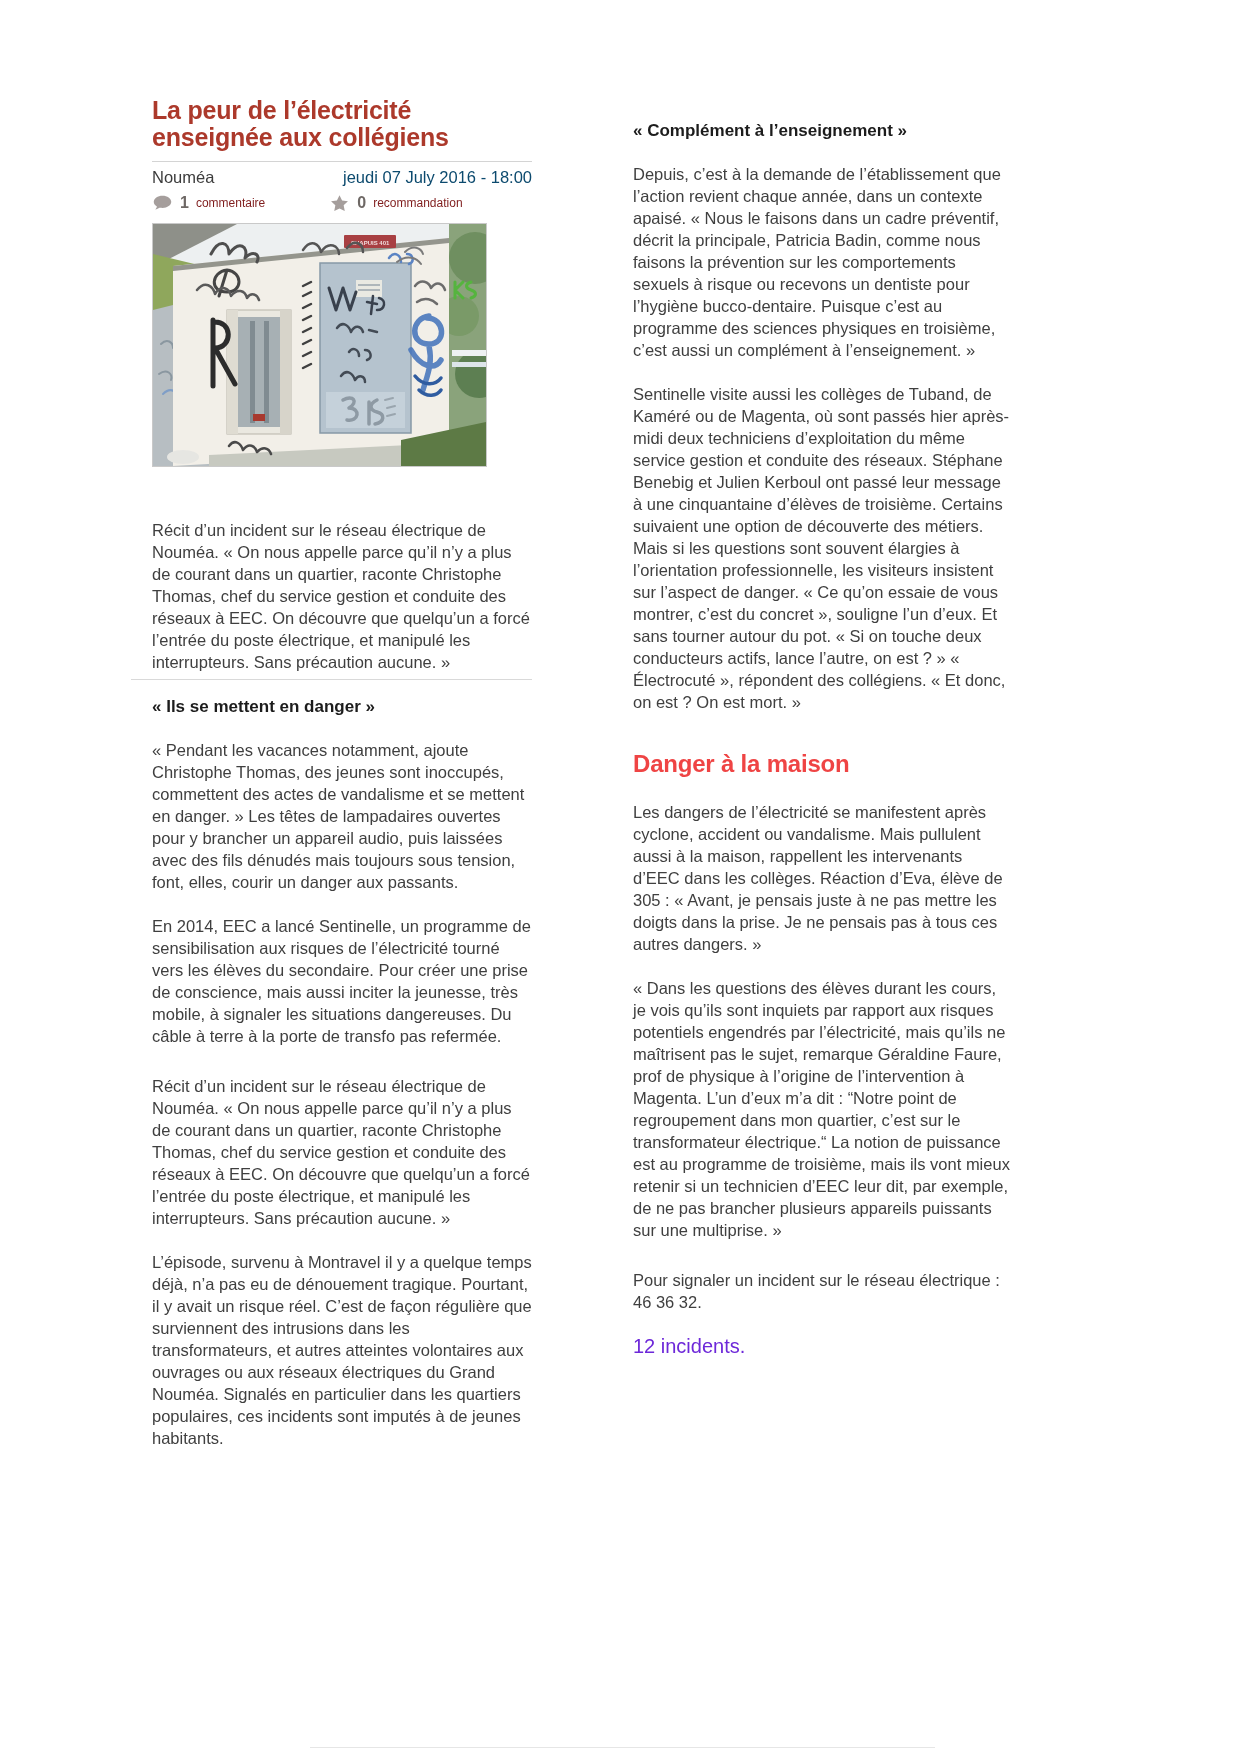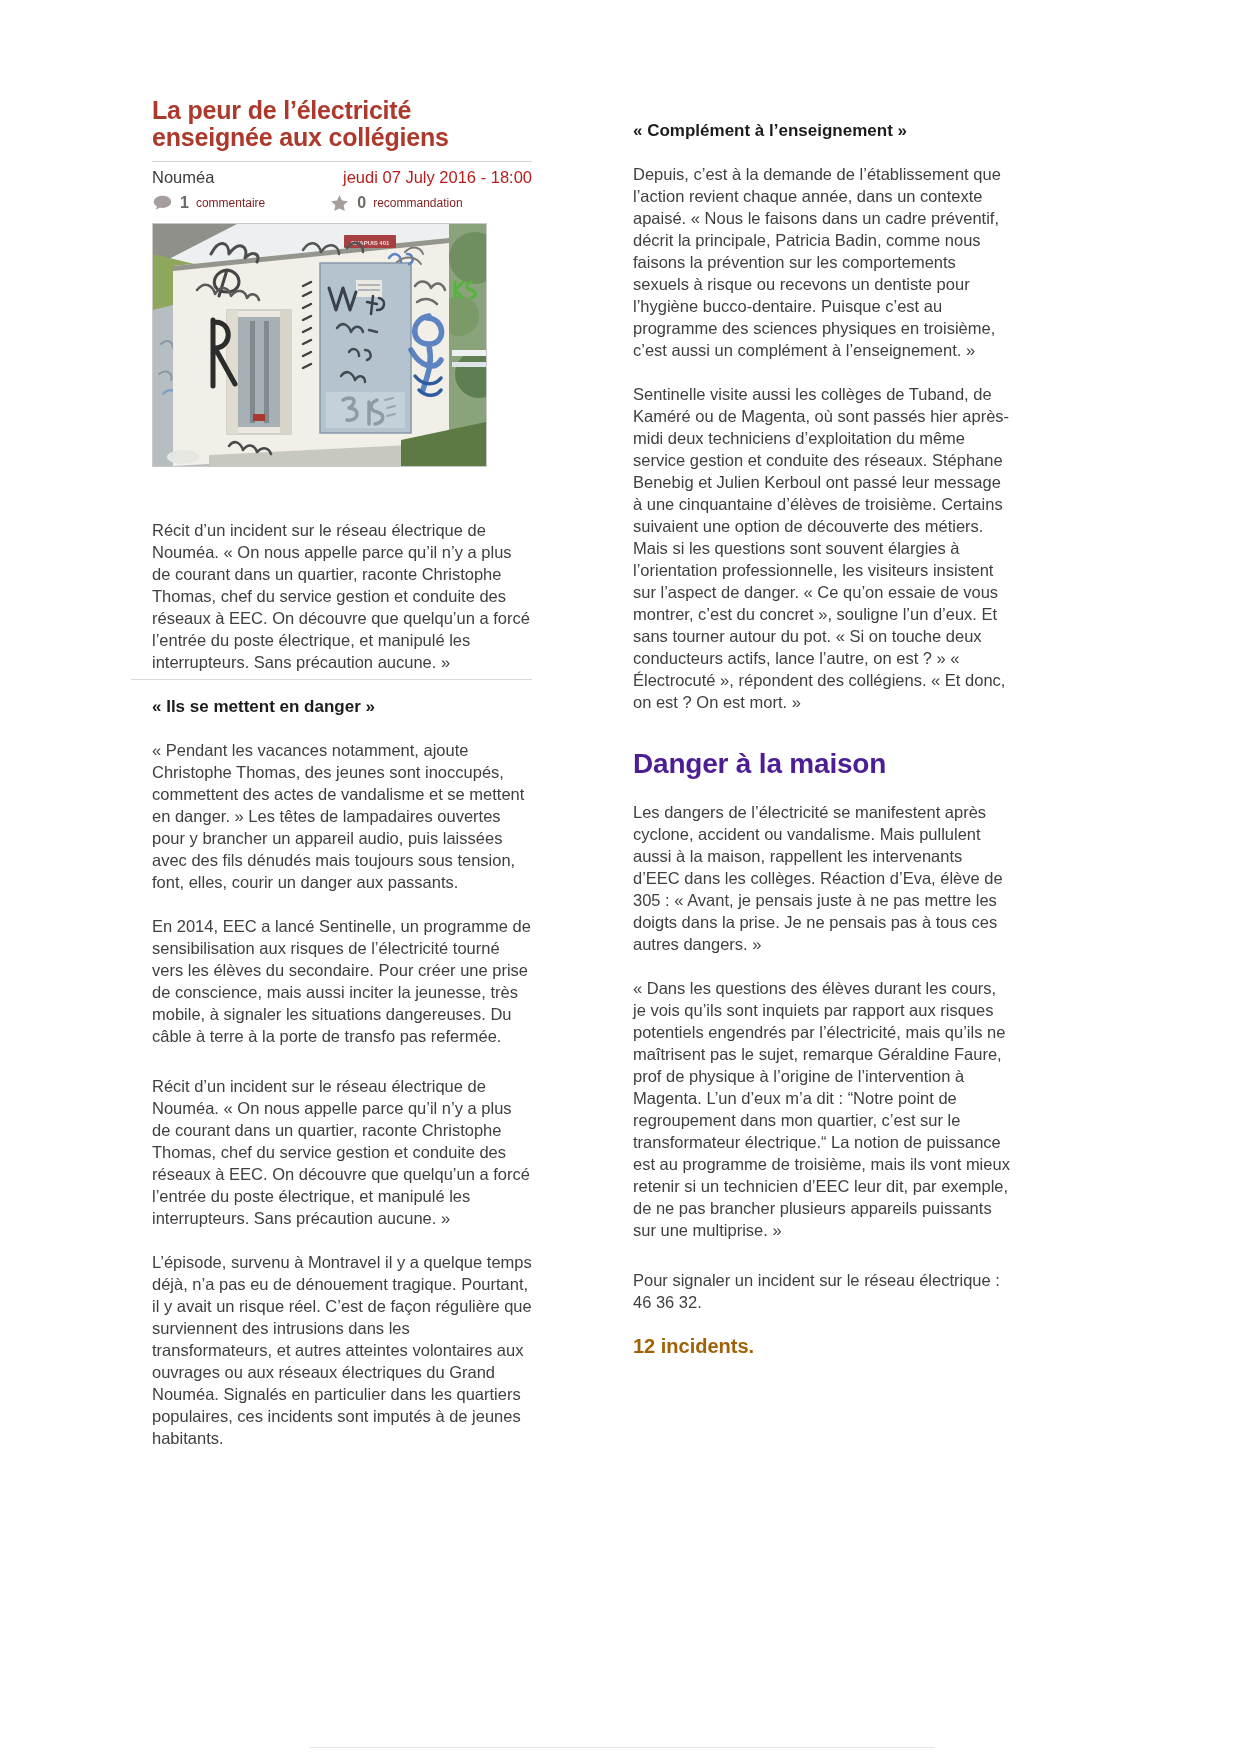--- a/index.html
+++ b/index.html
@@ -11,39 +11,39 @@
   .col-left{left:152px;top:97px;}
   .col-right{left:633px;top:121px;}
 
   .title{
     margin:0 0 10px 0;font-size:25px;line-height:27px;font-weight:bold;
     color:#ac392b;letter-spacing:-0.2px;
   }
   .rule{height:1px;background:#d4d4d4;}
   .byline{display:flex;justify-content:space-between;align-items:baseline;
     font-size:16.5px;color:#3c3c3c;margin-top:6px;text-align:right;}
-  .byline .date{color:#b91c1c;}
+  .byline .date{color:#0c4a6e;}
   .meta{display:flex;align-items:center;margin-top:4px;height:24px;}
   .meta-group{display:flex;align-items:center;gap:7px;}
   .mg2{margin-left:64px;}
   .micon{width:21px;height:21px;fill:#a59e9c;flex:0 0 auto;}
   .mcount{font-weight:bold;color:#6e6865;font-size:16px;}
   .mlabel{color:#7f1d1d;font-size:12px;}
 
   .photo-wrap{margin-top:8px;width:333px;border:1px solid #c9c9c9;line-height:0;}
   .photo-wrap svg{display:block;}
   svg text{font-family:"Liberation Sans","DejaVu Sans",sans-serif;font-weight:bold;}
 
   .col p{margin:22px 0;font-size:16.5px;line-height:22px;}
   .lede{margin-top:52px !important;margin-bottom:6px !important;}
   .rule-mid{margin:0 0 0 -21px;width:401px;background:#d9d9d9;}
   .subhead{margin:17px 0 16px 0;font-size:17px;line-height:20px;font-weight:bold;color:#1c1c1c;}
   .subhead-top{margin-top:0;}
-  .bighead{margin:36px 0 6px 0;font-size:28px;line-height:30px;font-weight:bold;color:#4c1d95;letter-spacing:-0.2px;}
-  .midhead{margin:18px 0 8px 0;font-size:20px;line-height:23px;font-weight:bold;color:#a16207;}
+  .bighead{margin:36px 0 6px 0;font-size:24px;line-height:30px;font-weight:bold;color:#ef4444;letter-spacing:-0.2px;}
+  .midhead{margin:18px 0 8px 0;font-size:20px;line-height:23px;font-weight:normal;color:#6d28d9;}
   .gap-lg{margin-top:28px !important;}
 
   .bottom-line{position:absolute;left:310px;top:1747px;width:625px;height:1px;background:#e6e6e6;}
 </style>
 </head>
 <body>
 
 <div class="page">
 
   <div class="col col-left">

